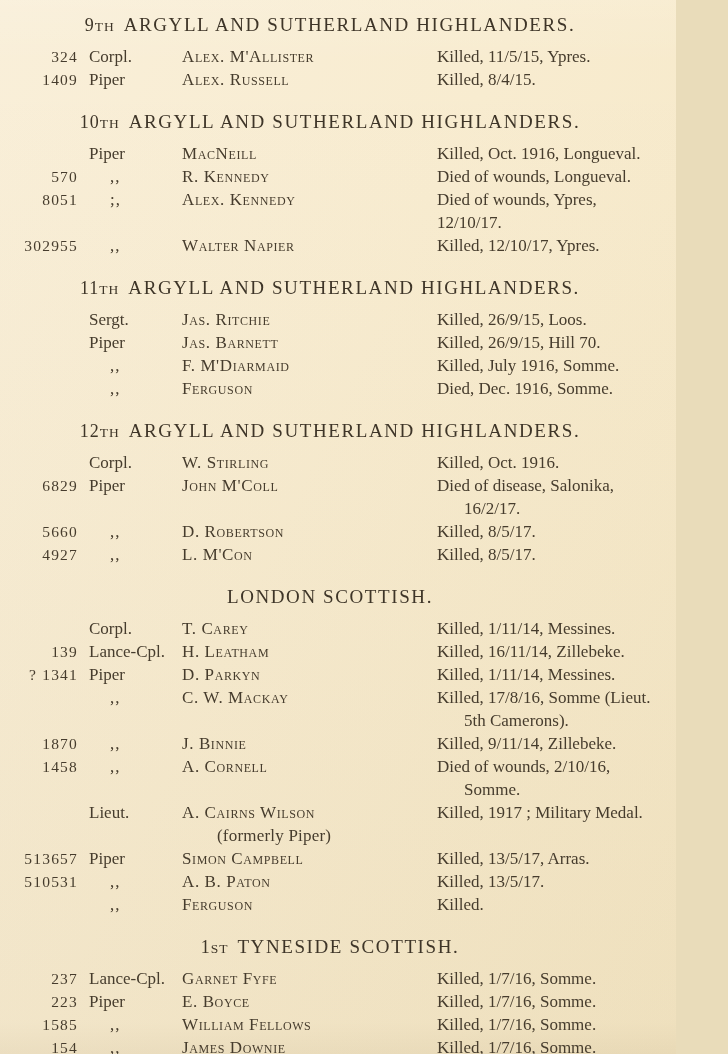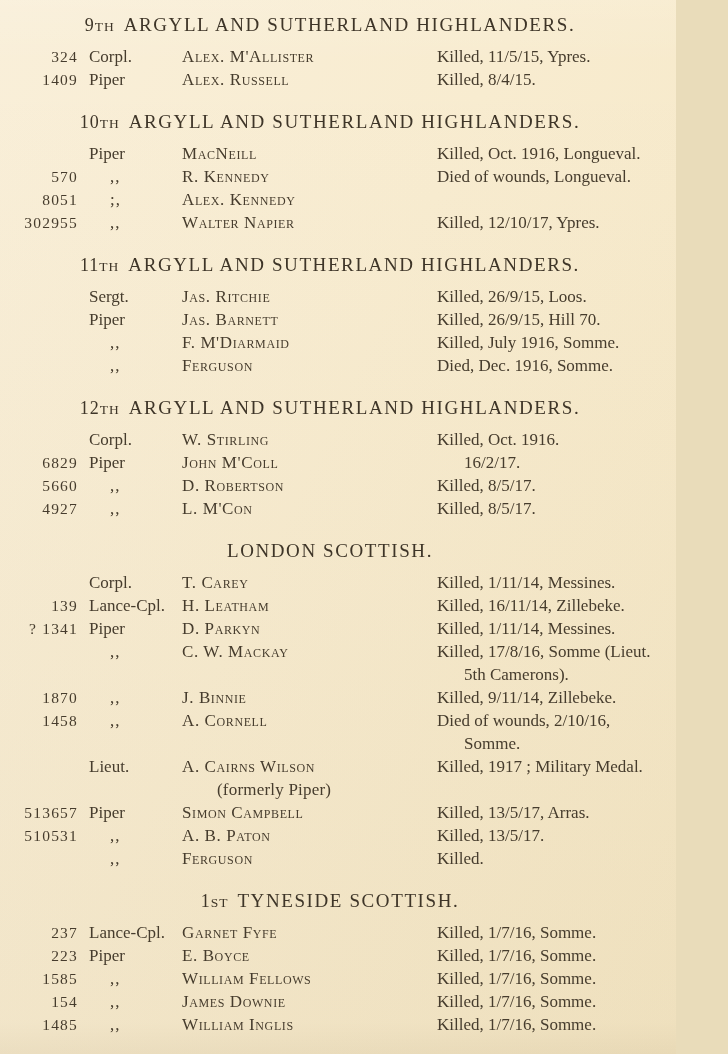--- a/index.html
+++ b/index.html
@@ -107,20 +107,21 @@
     <span class="c-no">570</span>
     <span class="c-rank ditto">,,</span>
     <span class="c-name"><span class="n1">R. Kennedy</span></span>
     <span class="c-fate"><span class="f1">Died of wounds, Longueval.</span></span>
   </div>
 
   <div class="row">
     <span class="c-no">8051</span>
     <span class="c-rank ditto">;,</span>
     <span class="c-name"><span class="n1">Alex. Kennedy</span></span>
+    <span class="c-fate"><span class="f1">Died of wounds, Ypres, 12/10/17.</span></span>
   </div>
 
   <div class="row">
     <span class="c-no">302955</span>
     <span class="c-rank ditto">,,</span>
     <span class="c-name"><span class="n1">Walter Napier</span></span>
     <span class="c-fate"><span class="f1">Killed, 12/10/17, Ypres.</span></span>
   </div>
 </div>
   </section>
@@ -165,21 +166,21 @@
     <span class="c-no"></span>
     <span class="c-rank">Corpl.</span>
     <span class="c-name"><span class="n1">W. Stirling</span></span>
     <span class="c-fate"><span class="f1">Killed, Oct. 1916.</span></span>
   </div>
 
   <div class="row">
     <span class="c-no">6829</span>
     <span class="c-rank">Piper</span>
     <span class="c-name"><span class="n1">John M'Coll</span></span>
-    <span class="c-fate"><span class="f2">16/2/17.</span></span>
+    <span class="c-fate"><span class="f1">Died of disease, Salonika,</span><span class="f2">16/2/17.</span></span>
   </div>
 
   <div class="row">
     <span class="c-no">5660</span>
     <span class="c-rank ditto">,,</span>
     <span class="c-name"><span class="n1">D. Robertson</span></span>
     <span class="c-fate"><span class="f1">Killed, 8/5/17.</span></span>
   </div>
 
   <div class="row">

